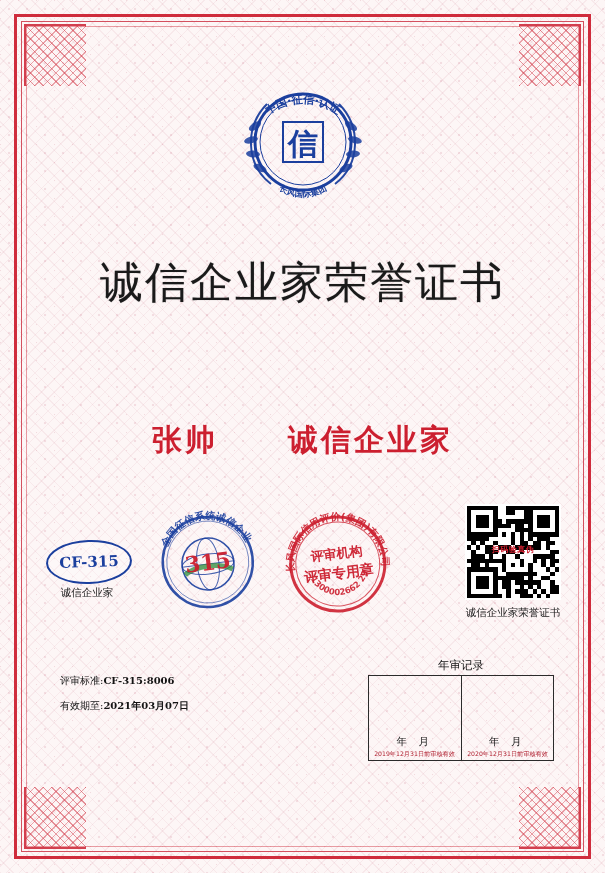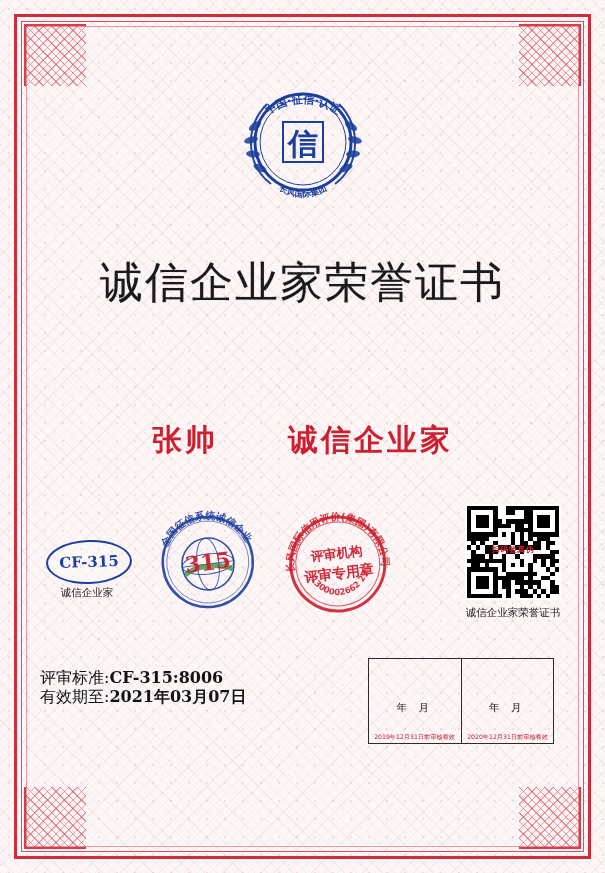--- a/index.html
+++ b/index.html
@@ -193,26 +193,26 @@
     font-family: "DejaVu Sans", sans-serif;
     font-size: 8px;
     color: #d01f2f;
     font-weight: bold;
     letter-spacing: 0.5px;
   }
 
   
   .info {
     position: absolute;
-    left: 8px;
+    left: 28px;
     top: 636px;
     font-family: "DejaVu Serif", serif;
-    font-size: 16px;
+    font-size: 10px;
     color: #141414;
-    line-height: 19px;
+    line-height: 25px;
   }
   .info div { white-space: nowrap; }
   .info .mono {
     font-family: "DejaVu Serif", serif;
     font-weight: bold;
   }
 
   
   .annual {
     position: absolute;
@@ -239,21 +239,21 @@
     flex-direction: column;
     justify-content: flex-end;
     align-items: center;
   }
   .annual-cell + .annual-cell { border-left: 1px solid #2b2b2b; }
   .annual-ym {
     font-family: "DejaVu Sans", sans-serif;
     font-size: 10.5px;
     color: #141414;
     letter-spacing: 4px;
-    margin-bottom: 18px;
+    margin-bottom: 1px;
   }
   .annual-note {
     font-family: "DejaVu Sans", sans-serif;
     font-size: 6.5px;
     color: #b02030;
     white-space: nowrap;
     transform: scale(0.95);
     padding-bottom: 1px;
   }
   .rot { transform: rotate(-7deg); }
@@ -821,20 +821,21 @@
     <div class="info">
       <div>
         <span>评审标准:</span><span class="mono">CF-315:8006</span>
       </div>
       <div>
         <span>有效期至:</span><span class="mono">2021年03月07日</span>
       </div>
     </div>
 
     <div class="annual">
+      <div class="annual-title">年审记录</div>
       <div class="annual-table">
         <div class="annual-cell">
           <div class="annual-ym">年 月</div>
           <div class="annual-note">2019年12月31日前审核有效</div>
         </div>
         <div class="annual-cell">
           <div class="annual-ym">年 月</div>
           <div class="annual-note">2020年12月31日前审核有效</div>
         </div>
       </div>

